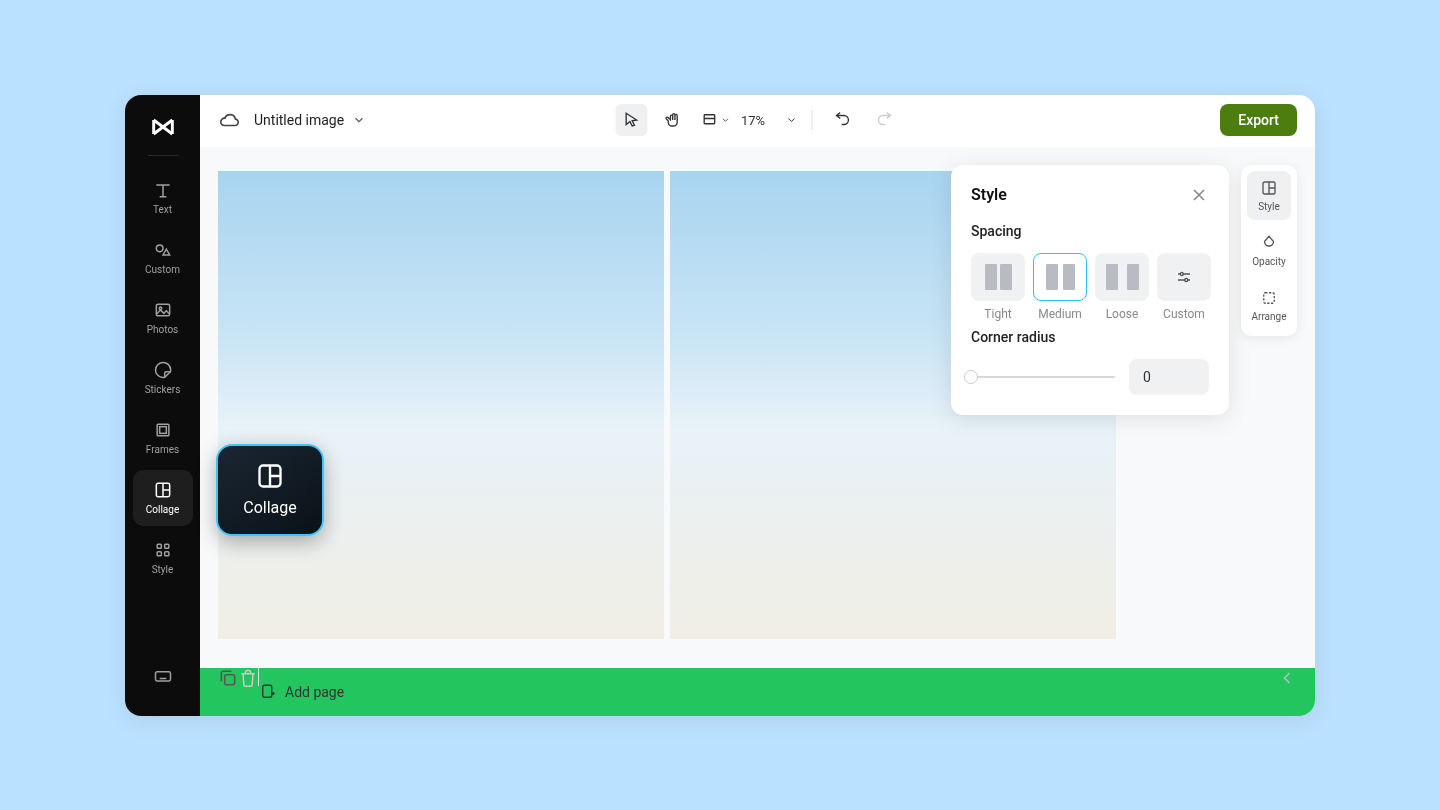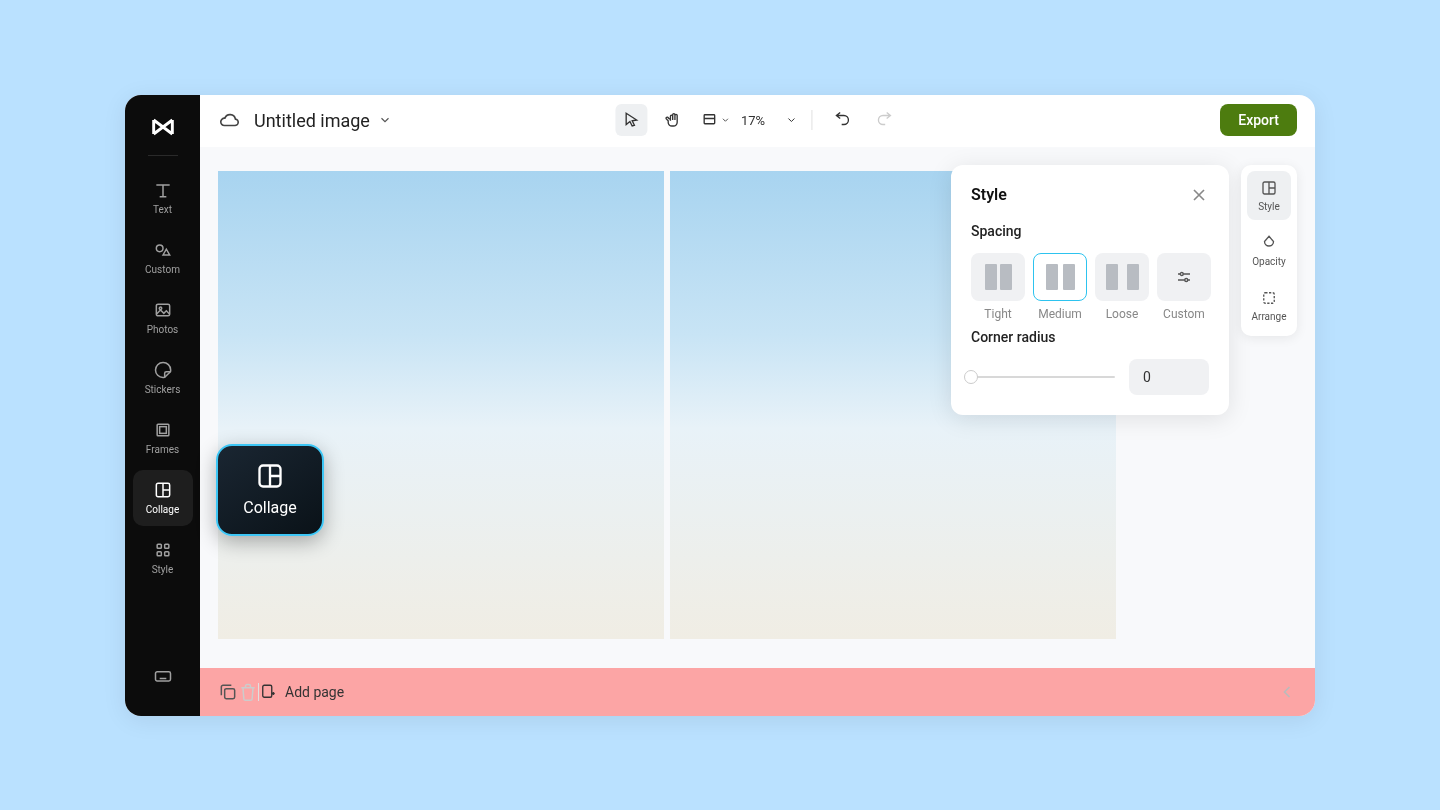--- a/index.html
+++ b/index.html
@@ -8,21 +8,21 @@
 .sidebar{width:75px;background:#0c0c0c;display:flex;flex-direction:column;align-items:center;padding-top:18px;gap:4px}
 .logo{width:28px;height:28px;display:flex;align-items:center;justify-content:center;color:#fff;margin-bottom:6px}
 .divider{width:30px;height:1px;background:#2a2a2a;margin:4px 0 10px}
 .side-item{width:60px;height:56px;display:flex;flex-direction:column;align-items:center;justify-content:center;gap:4px;color:#a0a0a0;border-radius:10px;cursor:pointer;font-size:10px}
 .side-item.active{background:#1e1e1e;color:#fff}
 .side-item svg{width:20px;height:20px}
 .side-item.bottom{margin-top:auto;margin-bottom:12px}
 .main{flex:1;display:flex;flex-direction:column;position:relative}
 .topbar{height:52px;display:flex;align-items:center;padding:0 18px;gap:14px;border-bottom:1px solid transparent}
 .cloud-icon{width:22px;height:22px;color:#444}
-.title{font-size:18px;color:#222;display:flex;align-items:center;gap:8px}
+.title{font-size:14px;color:#222;display:flex;align-items:center;gap:8px}
 .title svg{width:14px;height:14px;color:#555}
 .center-tools{position:absolute;left:50%;transform:translateX(-50%);display:flex;align-items:center;gap:10px}
 .tool-btn{width:32px;height:32px;display:flex;align-items:center;justify-content:center;border-radius:6px;color:#333;cursor:pointer}
 .tool-btn.active{background:#eef0f2}
 .tool-btn svg{width:18px;height:18px}
 .zoom{font-size:13px;color:#333;display:flex;align-items:center;gap:20px}
 .vdiv{width:1px;height:20px;background:#e0e0e0;margin:0 4px}
 .export-btn{margin-left:auto;background:#4d7c0f;color:#fff;padding:8px 18px;border-radius:8px;font-size:14px;font-weight:500;border:none;cursor:pointer}
 .canvas-area{flex:1;background:#f8f9fb;position:relative;padding:24px 18px 0}
 .canvas{width:898px;height:468px;display:flex;gap:6px}
@@ -45,21 +45,21 @@
 .spacing-opt span{font-size:12px;color:#888}
 .spacing-box.custom svg{width:18px;height:18px;color:#555}
 .slider-row{display:flex;align-items:center;gap:14px}
 .slider{flex:1;height:2px;background:#d8d8d8;position:relative;border-radius:2px}
 .slider-thumb{position:absolute;left:0;top:50%;transform:translate(-50%,-50%);width:14px;height:14px;background:#fff;border:1.5px solid #ccc;border-radius:50%}
 .radius-val{width:80px;height:36px;background:#f0f1f3;border-radius:8px;display:flex;align-items:center;padding:0 14px;font-size:14px;color:#333}
 .right-tools{position:absolute;right:18px;top:18px;width:56px;background:#fff;border-radius:10px;box-shadow:0 2px 12px rgba(0,0,0,.08);padding:6px;display:flex;flex-direction:column;gap:6px}
 .rt-item{display:flex;flex-direction:column;align-items:center;gap:4px;padding:8px 2px;border-radius:8px;cursor:pointer;font-size:10px;color:#555}
 .rt-item.active{background:#eef0f2}
 .rt-item svg{width:18px;height:18px}
-.bottombar{height:48px;display:flex;align-items:center;padding:0 18px;background:#fca5a5}
+.bottombar{height:48px;display:flex;padding:0 18px;background:#22c55e}
 .bb-btn{width:20px;height:20px;color:#555;cursor:pointer}
 .bb-btn.muted{color:#ccc}
 .bvdiv{width:1px;height:18px;background:#e0e0e0}
 .add-page{display:flex;align-items:center;gap:8px;font-size:14px;color:#333;cursor:pointer}
 .add-page svg{width:18px;height:18px}
 .collapse-btn{margin-left:auto;color:#bbb}
 </style>
 </head>
 <body>
 

